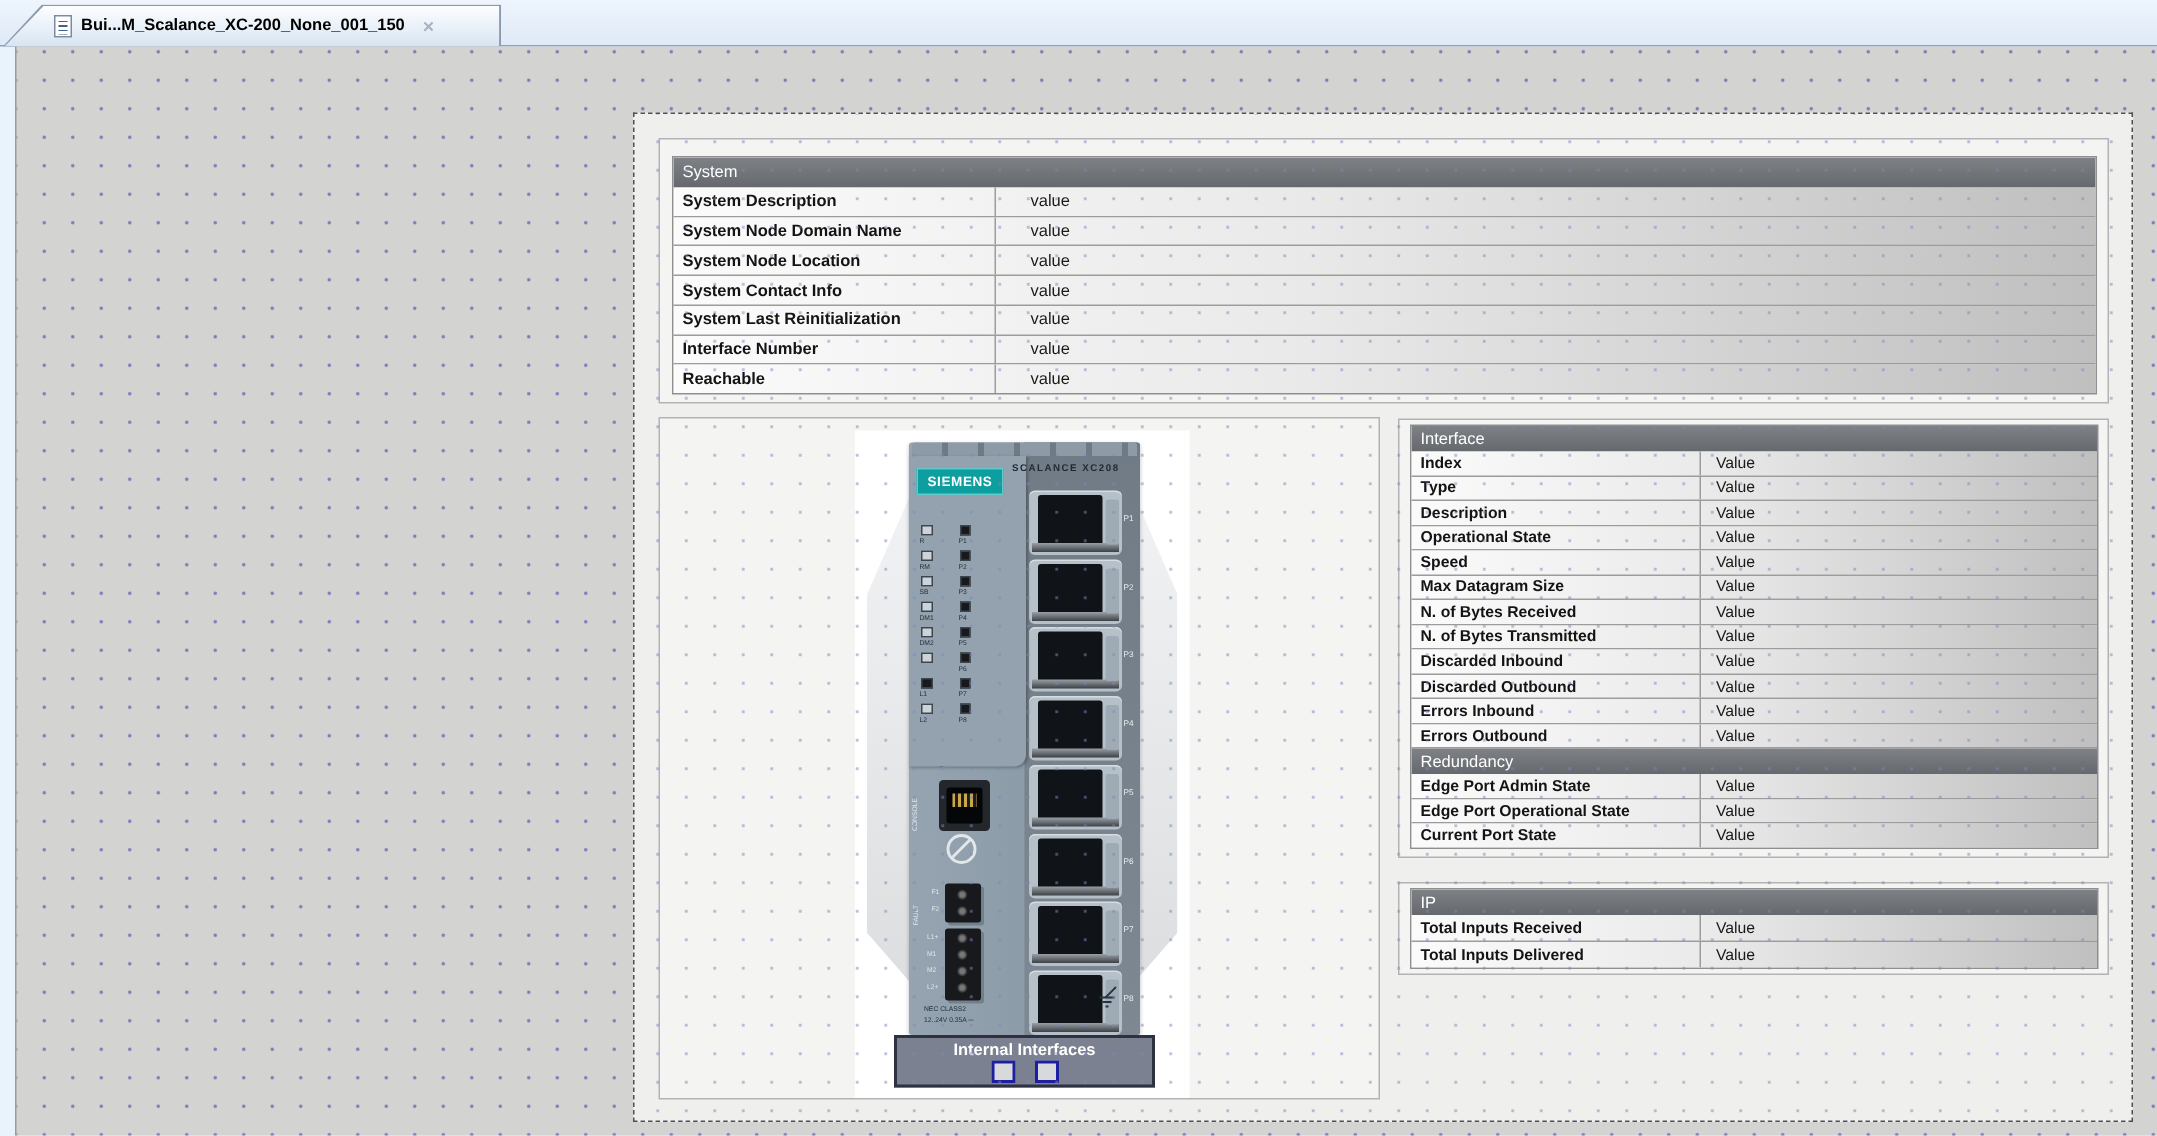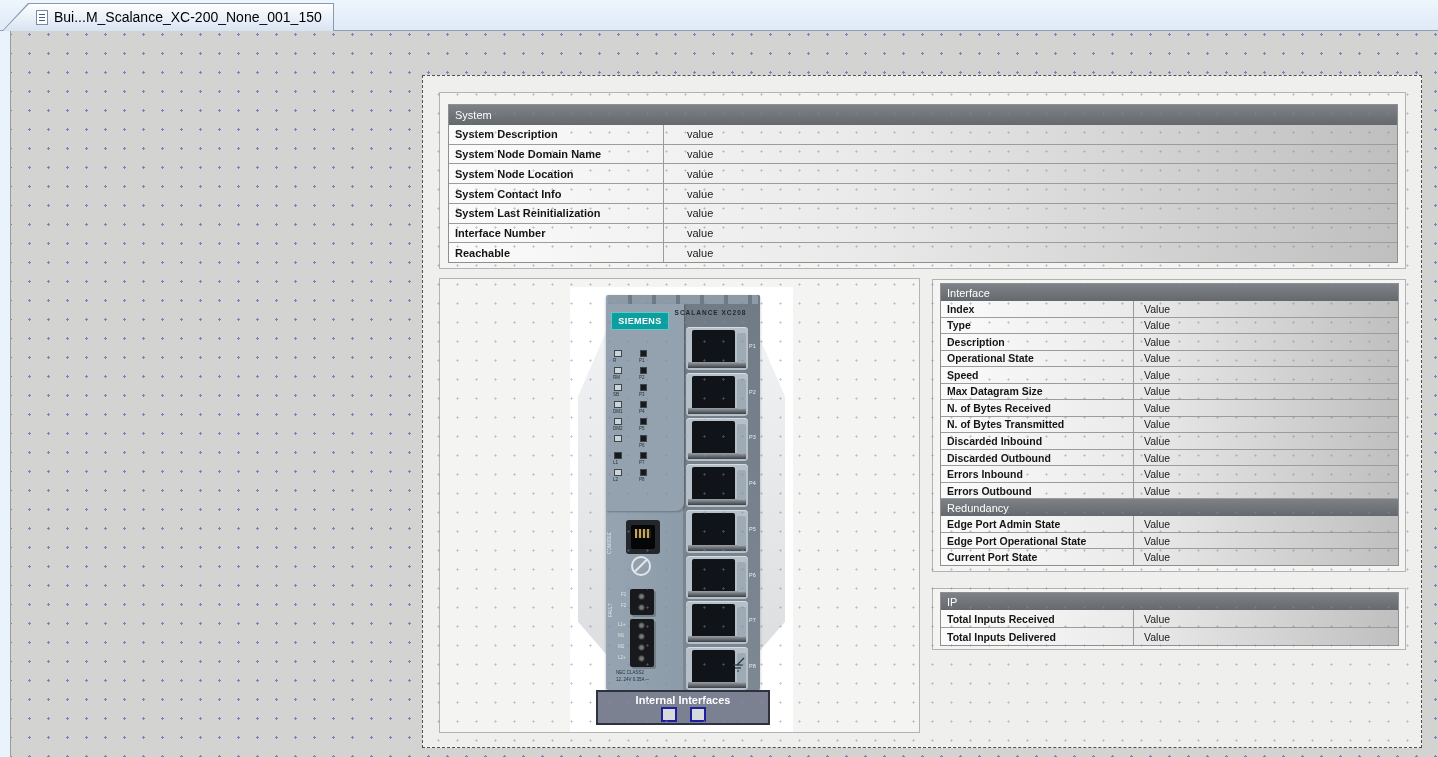--- a/index.html
+++ b/index.html
@@ -13,21 +13,21 @@
     background:#8b99ad; clip-path:polygon(26px 0, 100% 0, 100% 100%, 0 100%); }
   .tab-inner { position:absolute; left:1px; top:1px; right:1px; bottom:0;
     background:linear-gradient(#fdfeff,#d8e4f2);
     clip-path:polygon(26px 0, 100% 0, 100% 100%, 0 100%); }
   .tab-content { position:absolute; left:0; top:0; width:100%; height:100%;
     display:flex; align-items:center; padding-left:34px; }
   .doc-icon { width:12px; height:15px; background:#fff; border:1px solid #7d8ba0;
     margin-right:6px; position:relative; flex:0 0 auto; }
   .doc-icon::before { content:""; position:absolute; left:2px; right:2px; top:3px; height:9px;
     background:repeating-linear-gradient(#44608c 0 1px, transparent 1px 3px); }
-  .tab-title { font-size:14px; font-weight:normal; color:#000; white-space:nowrap; }
+  .tab-title { font-size:11px; font-weight:bold; color:#000; white-space:nowrap; }
   .tab-close { margin-left:12px; color:#a8b4c4; font-weight:bold; font-size:13px;
     line-height:13px; cursor:default; }
 
   
   .canvas { position:absolute; left:10px; top:31px; right:0; bottom:0;
     background-color:#d3d3d2;
     background-image:radial-gradient(rgba(108,114,180,.85) 1px, transparent 1.4px);
     background-size:19px 19px; background-position:9px 13px;
     border-left:1px solid #9b9b9b; }
 

